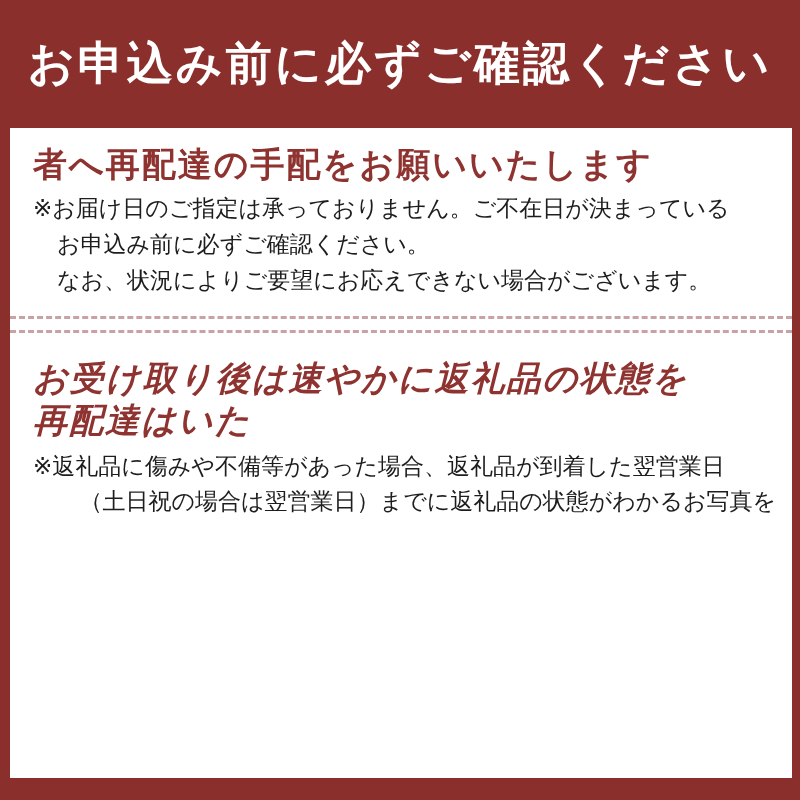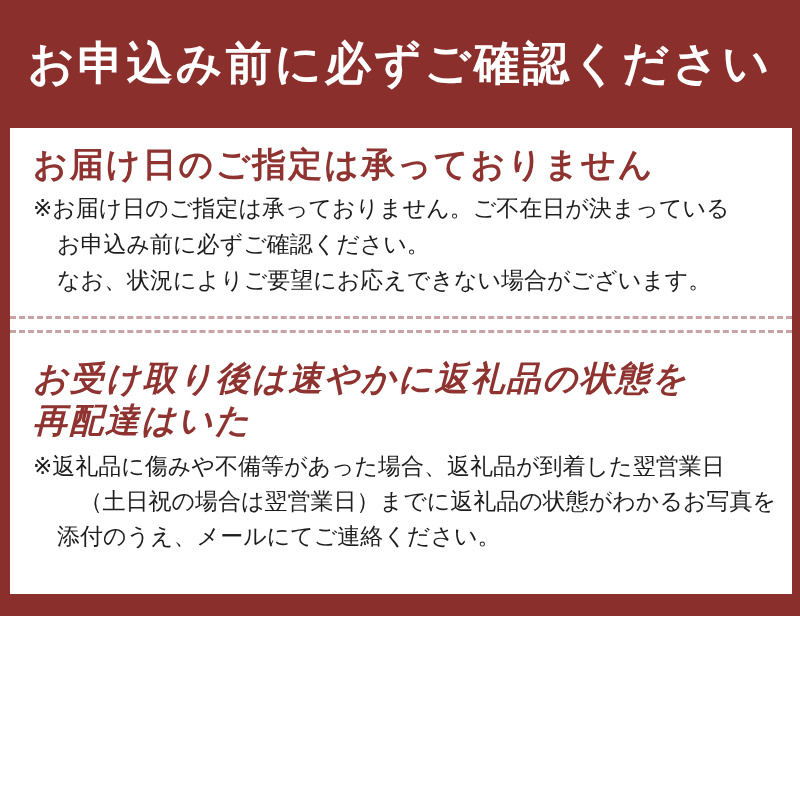--- a/index.html
+++ b/index.html
@@ -10,21 +10,21 @@
     --body-text: #1d1d1d;
     --divider: #c9a2a5;
   }
   * { margin: 0; padding: 0; box-sizing: border-box; }
   html, body { width: 800px; }
   body { font-family: "Liberation Sans", "DejaVu Sans", sans-serif; }
 
   .page {
     position: relative;
     width: 800px;
-    height: 616px;
+    height: 800px;
     background: var(--background);
     overflow: hidden;
   }
 
   .header-banner {
     position: absolute;
     top: 0; left: 0; right: 0;
     height: 128px;
     display: flex;
     align-items: center;
@@ -92,37 +92,36 @@
 
 <div class="page">
 
   <div class="header-banner">
     <div class="header-title">お申込み前に必ずご確認ください</div>
   </div>
 
   <div class="content-panel">
 
     <div class="section section-1">
-      <div class="section-heading-line">お届け日のご指定は承っておりません</div>
+      <div class="section-heading-line">者へ再配達の手配をお願いいたします</div>
       <div class="section-body">
         <div class="notice-line">※お届け日のご指定は承っておりません。ご不在日が決まっている</div>
         <div class="notice-line indent-full">お申込み前に必ずご確認ください。</div>
         <div class="notice-line indent-full">なお、状況によりご要望にお応えできない場合がございます。</div>
       </div>
     </div>
 
     <div class="section-divider divider-1"></div>
 
 
     <div class="section-divider divider-2"></div>
 
     <div class="section section-3">
       <div class="section-heading-line">お受け取り後は速やかに返礼品の状態を</div>
       <div class="section-heading-line">再配達はいた</div>
       <div class="section-body">
         <div class="notice-line">※返礼品に傷みや不備等があった場合、返礼品が到着した翌営業日</div>
         <div class="notice-line indent-paren">（土日祝の場合は翌営業日）までに返礼品の状態がわかるお写真を</div>
-        <div class="notice-line indent-full">添付のうえ、メールにてご連絡ください。</div>
       </div>
     </div>
 
   </div>
 </div>
 
 </body></html>

